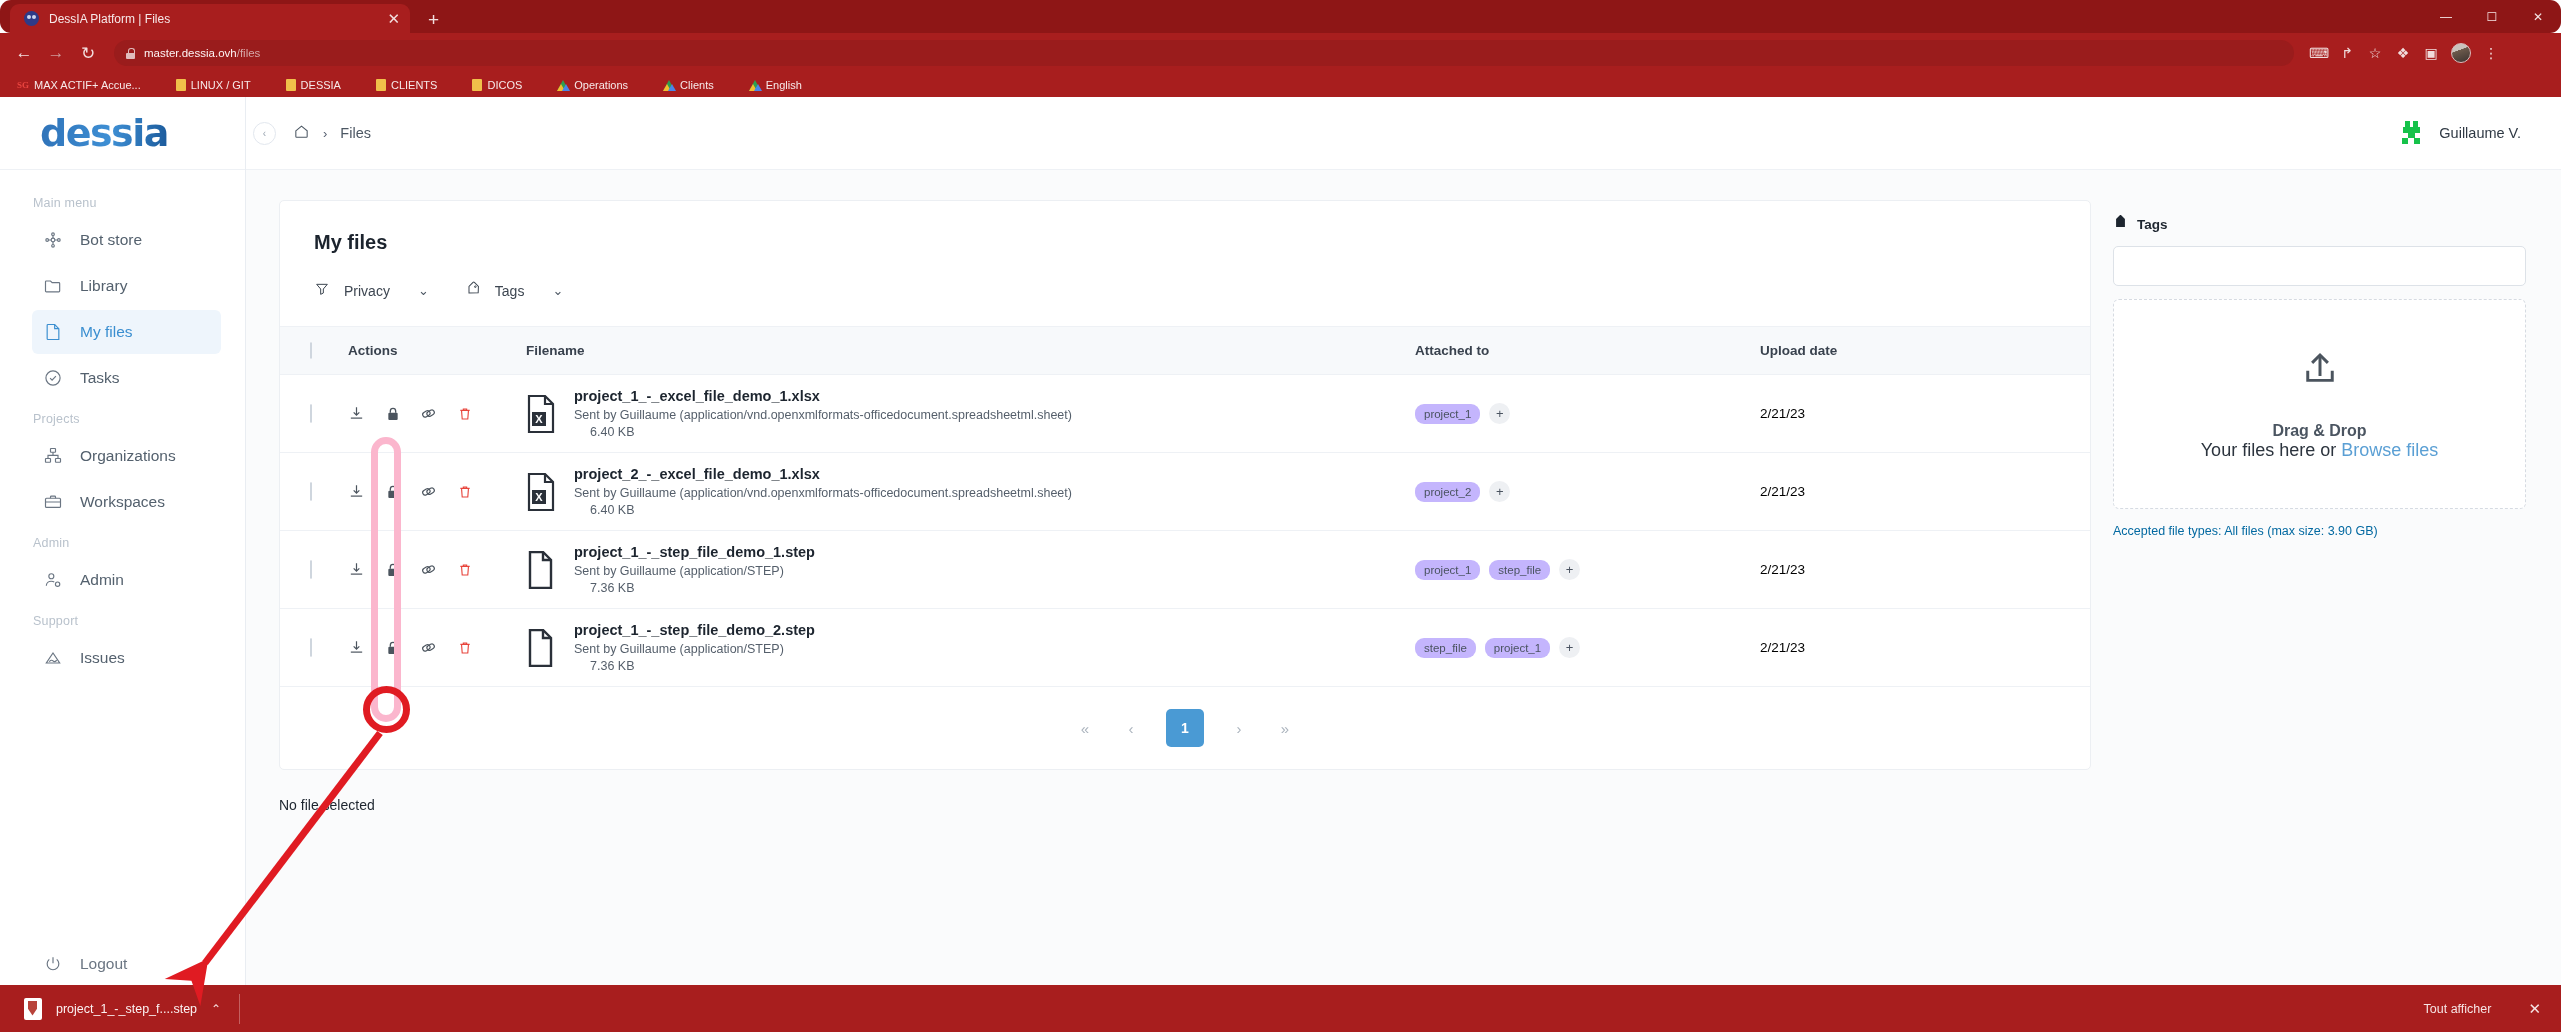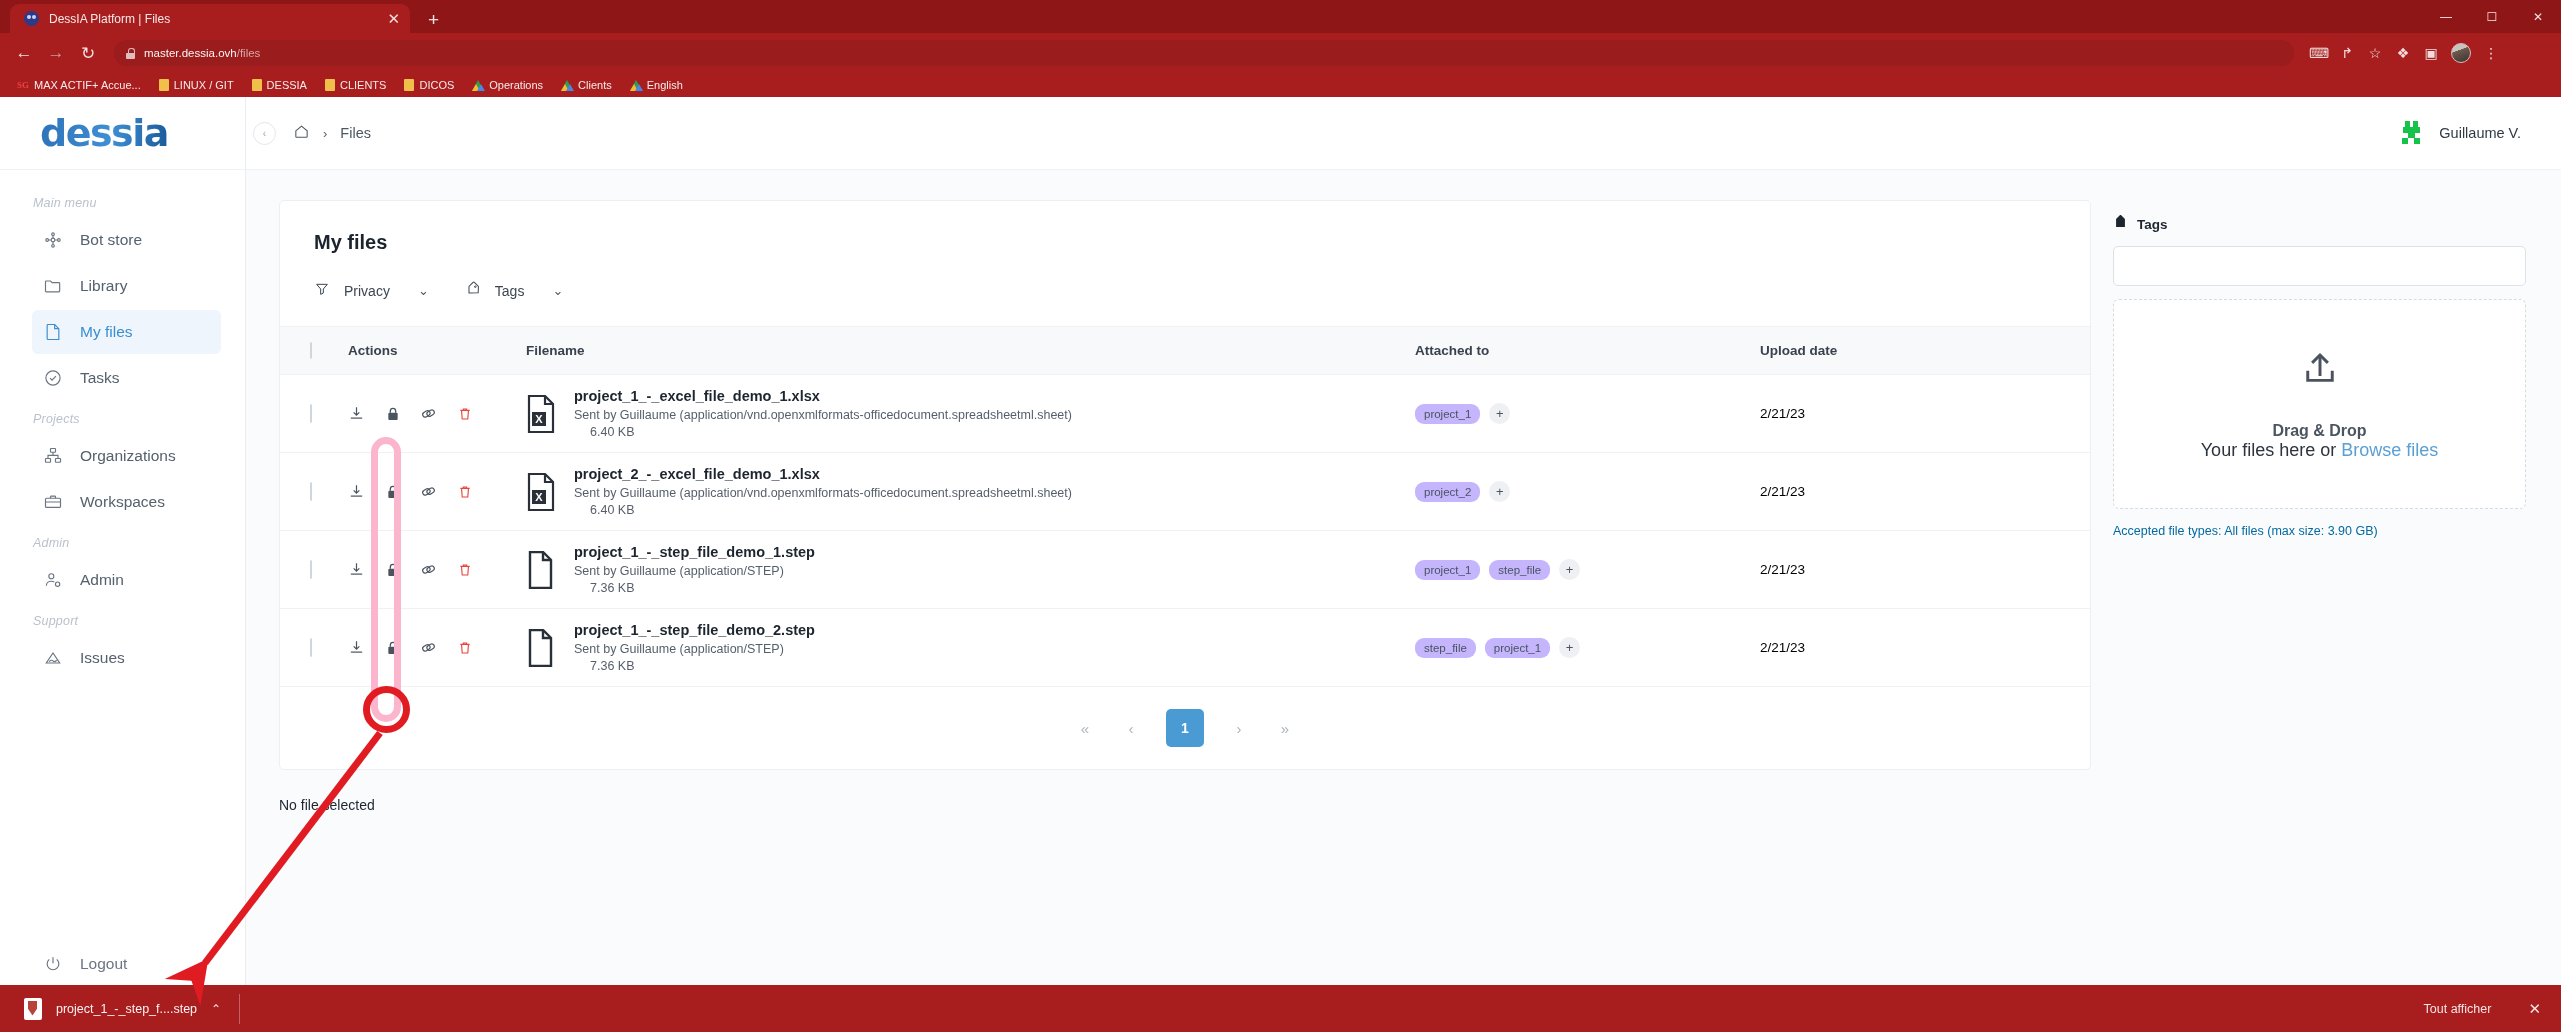--- a/index.html
+++ b/index.html
@@ -9,20 +9,21 @@
     font-family: "Liberation Sans", sans-serif;
     background: #ffffff;
   }
 
   
   #browser { width: 2561px; height: 1032px; position: relative; }
 
   .chrome-tabstrip {
     height: 33px; background: #8e1616; display: flex; align-items: flex-end;
     padding-left: 10px;
+    border-radius: 11px;
   }
   .tab {
     height: 29px; width: 400px; background: #a81e1e;
     border-radius: 9px 9px 0 0; display: flex; align-items: center;
     padding: 0 10px 0 14px; gap: 10px; position: relative;
   }
   .tab-favicon {
     width: 15px; height: 15px; border-radius: 50%;
     background: #2e3a87; flex: none; position: relative;
   }
@@ -81,21 +82,21 @@
     justify-content: center; color: #f0dcdc; font-size: 14px; cursor: pointer;
   }
   .avatar-chip {
     width: 20px; height: 20px; border-radius: 50%;
     background: linear-gradient(160deg,#c9c3bd 35%,#6d5a4c 36%,#3b3330 100%);
     border: 1px solid #d9bcbc; margin: 0 5px;
   }
 
   .chrome-bookmarks {
     height: 24px; background: #a81e1e; display: flex; align-items: center;
-    padding: 0 10px; gap: 4px; font-size: 11px;
+    padding: 0 10px; gap: 21px; font-size: 11px;
   }
   .bm {
     display: flex; align-items: center; gap: 5px; padding: 2px 7px;
     color: #f7eaea; border-radius: 3px; white-space: nowrap; cursor: pointer;
   }
   .bm-ico-folder {
     width: 10px; height: 12px; background: #f0c04a; border-radius: 1px; flex: none;
   }
   .bm-ico-sg {
     font-size: 9px; font-weight: bold; color: #e8443f; flex: none;
@@ -135,21 +136,20 @@
   .logo-text {
     font-size: 38px; font-weight: 700; letter-spacing: -1.5px;
     background: linear-gradient(95deg,#2f72b8 0%,#3e8fd4 55%,#1b5a9b 100%);
     -webkit-background-clip: text; background-clip: text; color: transparent;
     font-family: "DejaVu Sans", sans-serif;
   }
   .nav { padding-top: 26px; flex: 1; }
   .nav-section {
     font-size: 12.5px; color: #b9c2cc; padding: 0 0 6px 33px; margin-top: 12px;
     letter-spacing: .2px;
-    font-style: italic;
   }
   .nav-section.first { margin-top: 0; }
   .nav-item {
     display: flex; align-items: center; gap: 17px; height: 44px;
     margin: 2px 24px 2px 32px; padding-left: 11px; border-radius: 6px;
     color: #54616e; font-size: 15.5px; cursor: pointer;
   }
   .nav-item.active { background: #eef5fc; color: #3a8ed0; }
   .nav-item .ni { width: 20px; height: 20px; flex: none; display:flex; align-items:center; justify-content:center;}
   .nav-bottom { padding-bottom: 44px; }

